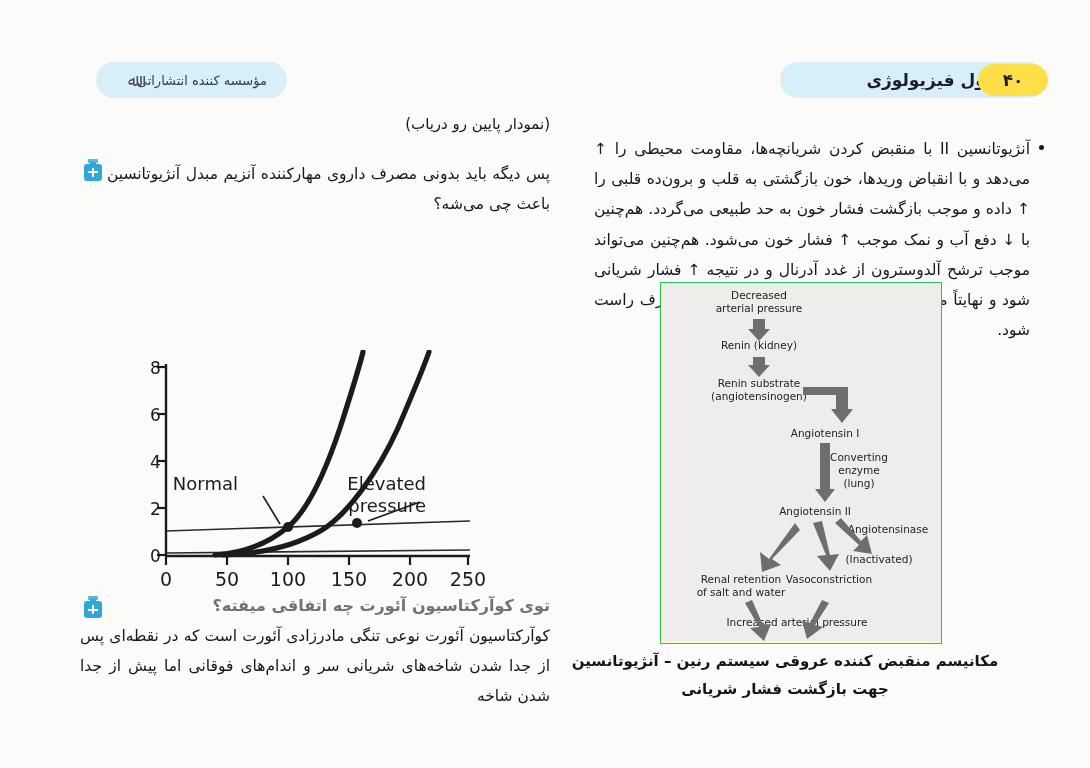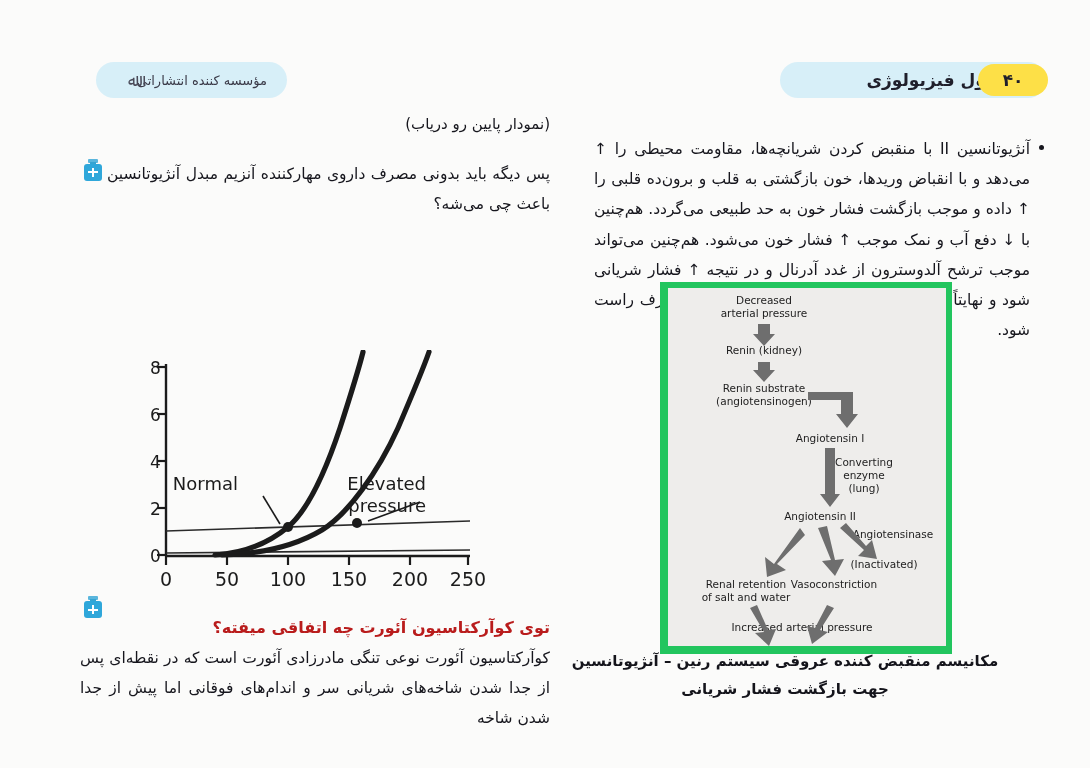--- a/index.html
+++ b/index.html
@@ -67,33 +67,32 @@
   .vial .plus-v{position:absolute;top:9px;left:9px;width:2px;height:9px;background:#ffffff;}
   .vial .plus-h{position:absolute;top:12.5px;left:5px;width:10px;height:2px;background:#ffffff;}
 
   .arrow-list{margin-top:4px;}
   .arrow-row{
     font-size:15.5px;line-height:1.72;color:#16161d;text-align:right;white-space:nowrap;
   }
   .arrow-gl{font-family:"DejaVu Sans",sans-serif;font-size:15px;}
 
   .q-line{
-    font-size:16px;font-weight:bold;color:#b91c1c;direction:rtl;
+    font-size:16px;font-weight:bold;color:#737373;direction:rtl;
     margin-bottom:4px;
-    margin-top:22px;
   }
 
   
   .chartbox{position:absolute;left:130px;top:350px;width:420px;height:240px;}
   .chartbox svg{display:block;}
 
   
   .figbox{
     position:absolute;left:660px;top:282px;width:280px;height:360px;
-    background:#22c55e;border:6px solid #22c55e;
+    background:#fef9c3;border:1px solid #22c55e;
   }
   .figbox svg{display:block;}
   .fig-caption{
     position:absolute;left:560px;top:648px;width:450px;
     text-align:center;direction:rtl;font-size:15px;font-weight:bold;
     line-height:1.85;color:#14141b;
   }
 </style>
 </head>
 <body>

